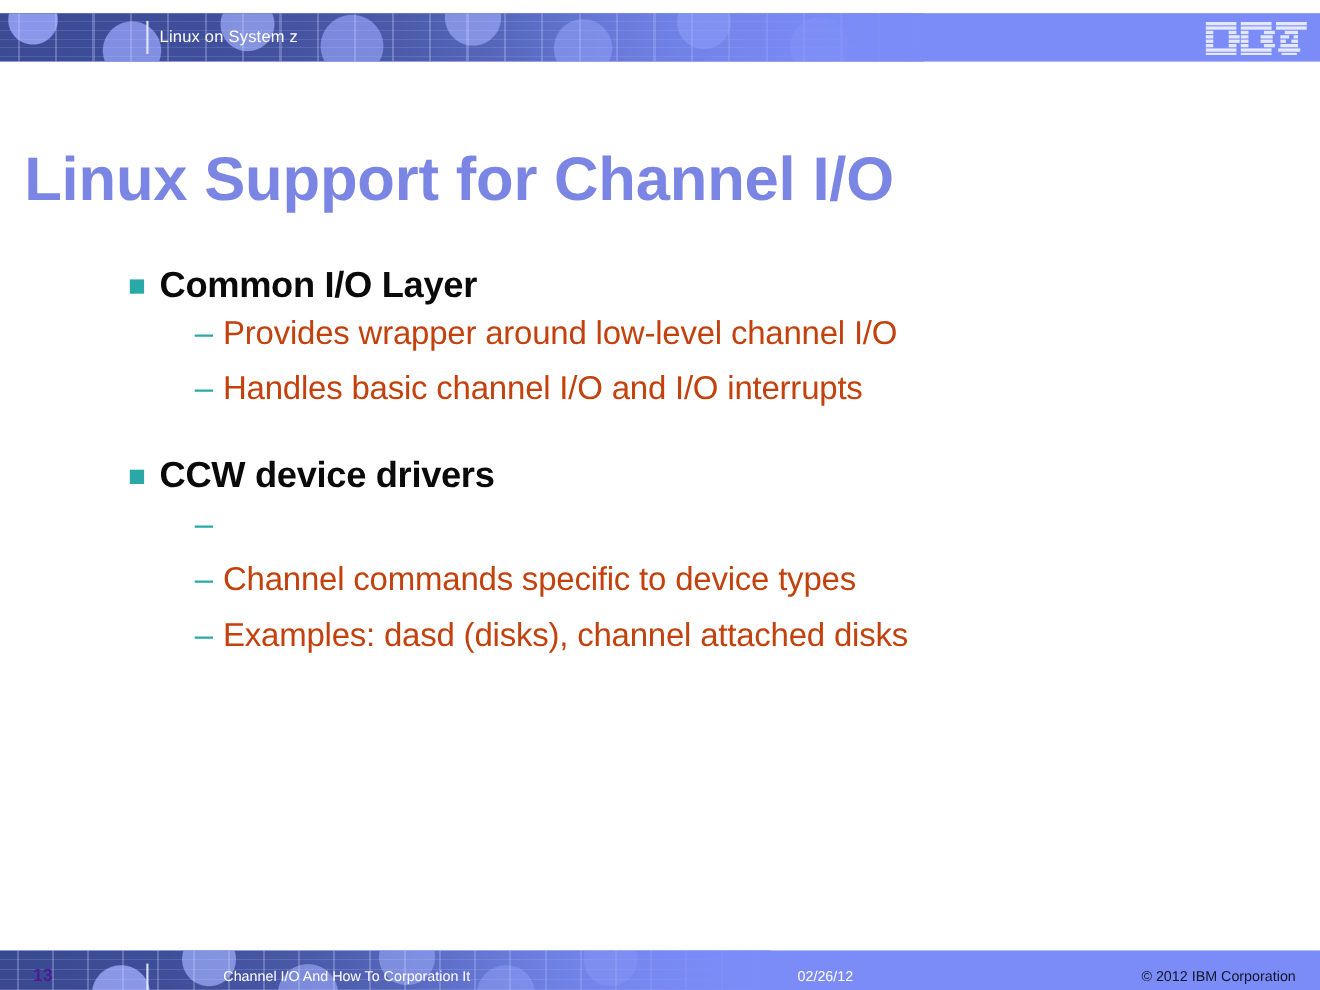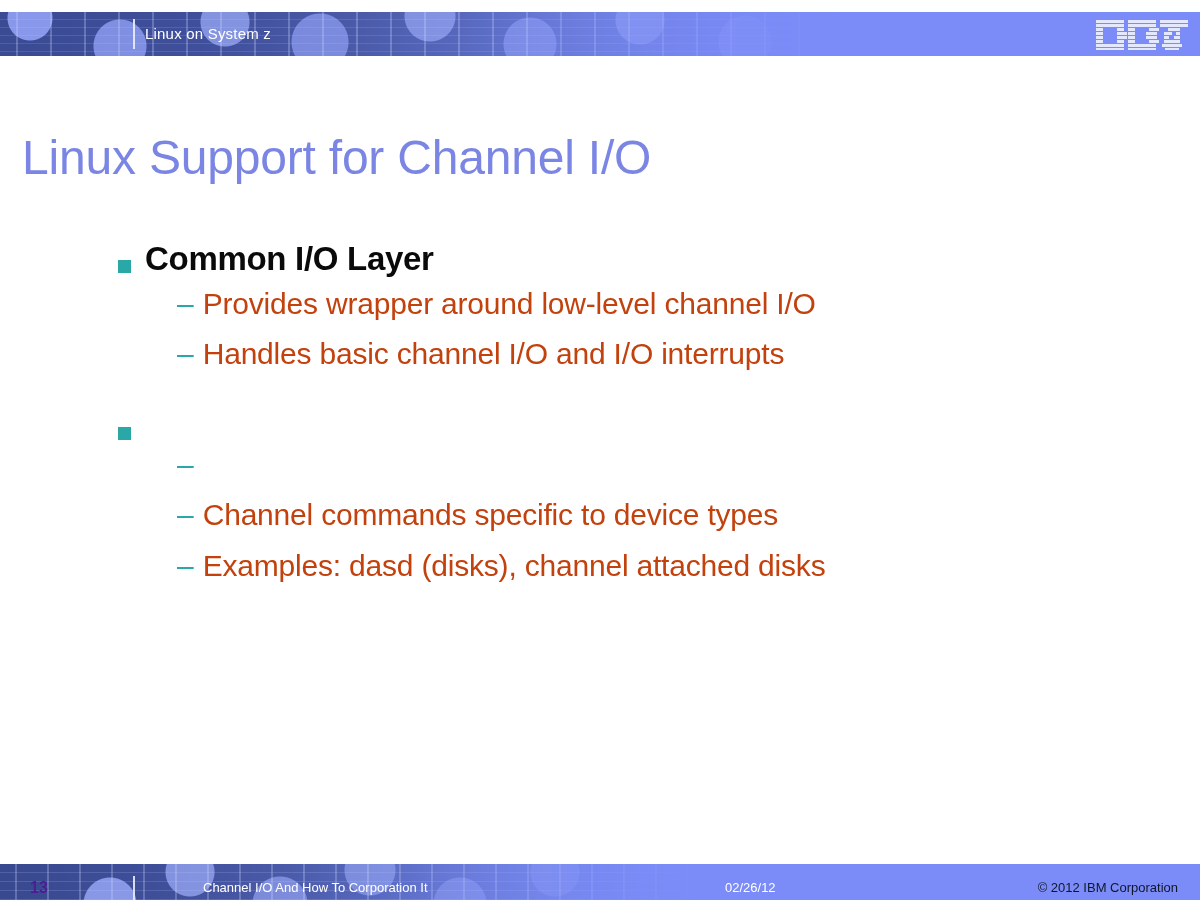--- a/index.html
+++ b/index.html
@@ -115,38 +115,38 @@
     top: 8px;
     width: 96px;
     height: 30px;
   }
 
   
   .slide-title {
     position: absolute;
     left: 22px;
     top: 118px;
-    font-size: 48px;
+    font-size: 56px;
     color: #7b86e4;
-    font-weight: normal;
+    font-weight: bold;
     letter-spacing: -0.2px;
     white-space: nowrap;
   }
 
   
   .content {
     position: absolute;
     left: 0;
     top: 228px;
     width: 1200px;
   }
 
   .l1-item {
     display: flex;
-    align-items: center;
+    align-items: flex-start;
     margin-left: 118px;
     margin-bottom: 8px;
   }
   .l1-bullet {
     width: 13px;
     height: 13px;
     background: #2aa8a8;
     margin-top: 14px;
     margin-right: 14px;
     flex: 0 0 auto;
@@ -354,20 +354,21 @@
 
     <div class="l2-item">
       <span class="l2-dash">–</span>
       <span class="l2-text">Handles basic channel I/O and I/O interrupts</span>
     </div>
 
     <div class="group-gap"></div>
 
     <div class="l1-item">
       <span class="l1-bullet"></span>
+      <span class="l1-text">CCW device drivers</span>
     </div>
 
     <div class="l2-item">
       <span class="l2-dash">–</span>
     </div>
 
     <div class="l2-item">
       <span class="l2-dash">–</span>
       <span class="l2-text">Channel commands specific to device types</span>
     </div>

